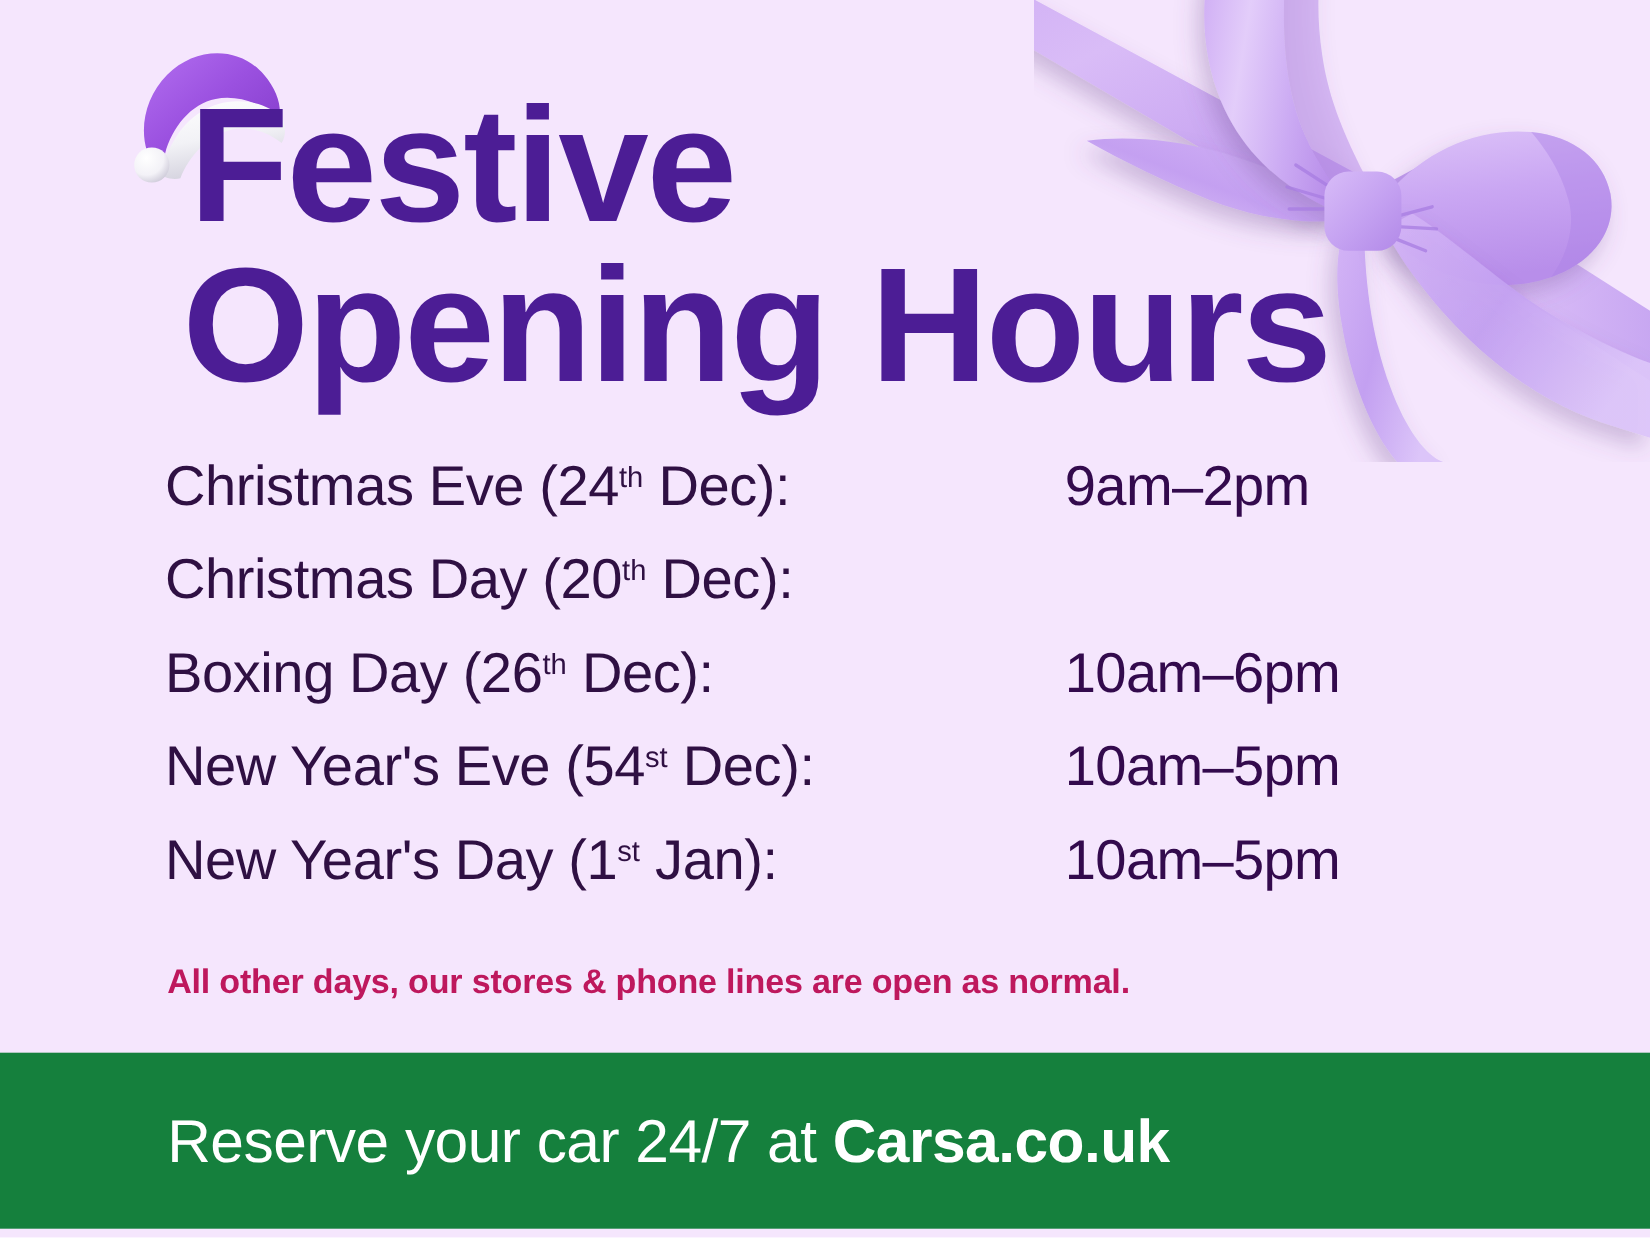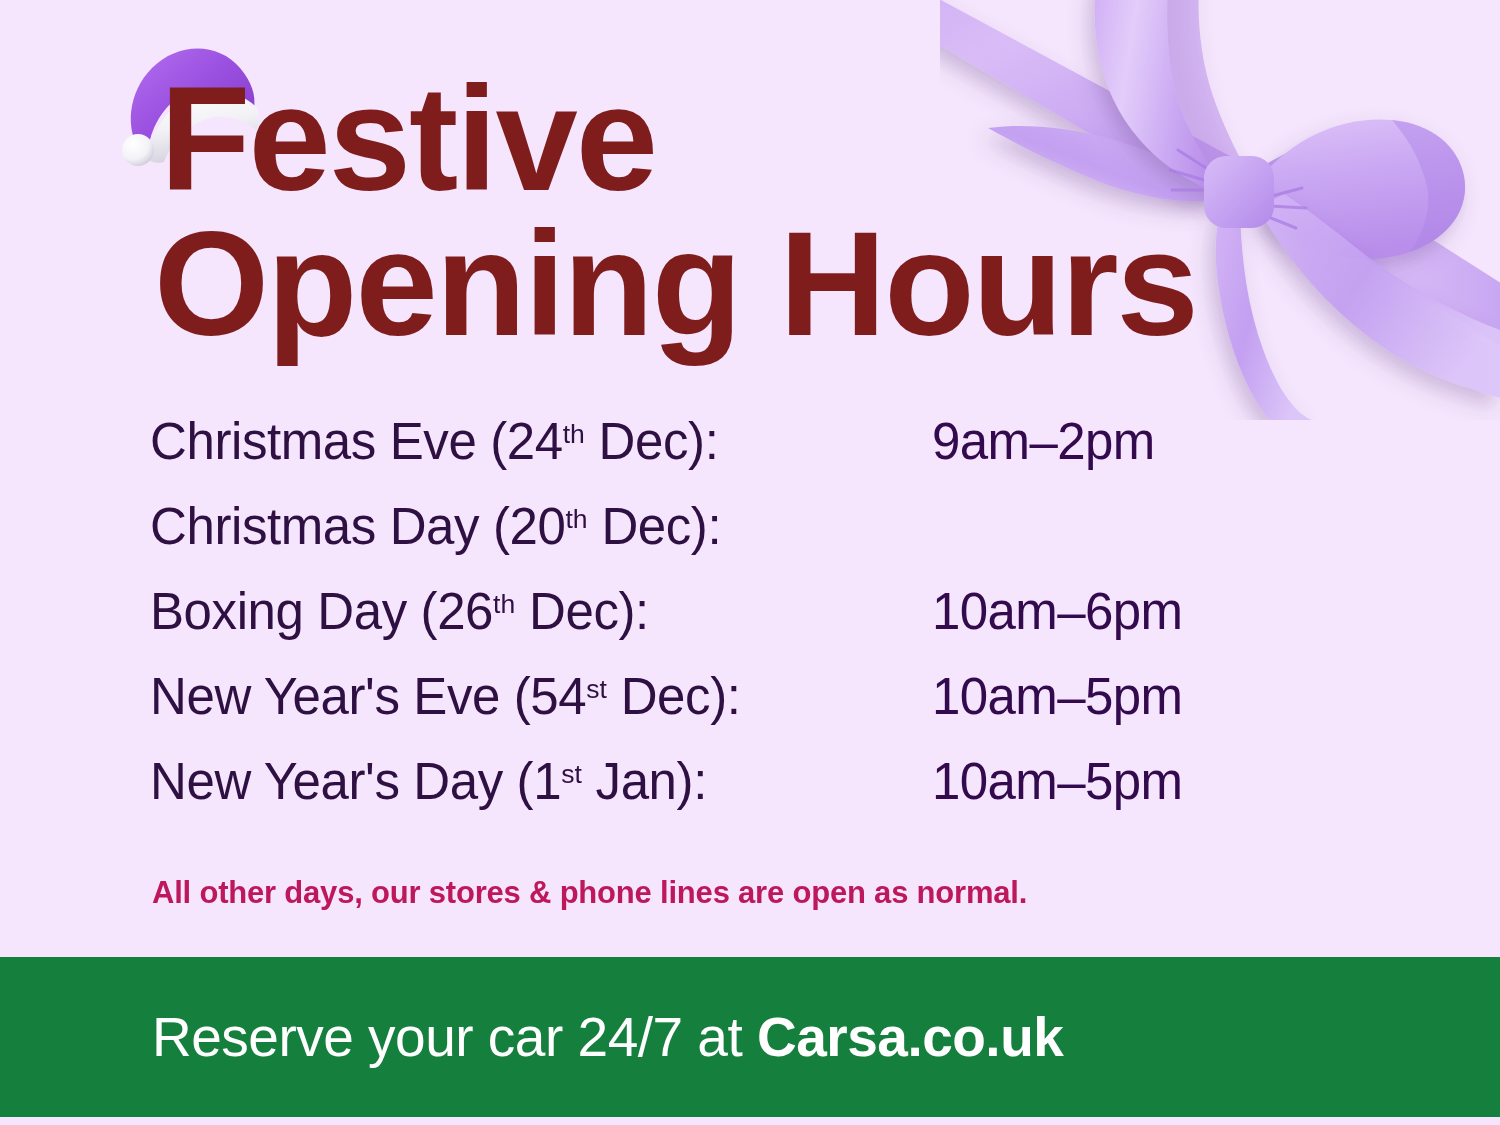--- a/index.html
+++ b/index.html
@@ -43,41 +43,42 @@
     pointer-events: none;
   }
   .santa-hat svg { display: block; width: 100%; height: 100%; }
 
   
   .headline {
     position: absolute;
     left: 150px;
     top: 62px;
     width: 1150px;
-    color: #7f1d1d;
+    color: #4c1d95;
     font-size: 148px;
     font-weight: 700;
     line-height: 0.98;
     letter-spacing: -2px;
-    margin: 4px;
+    margin: 16px;
   }
   .headline .line { display: block; white-space: nowrap; }
   .headline .line-1 { padding-left: 6px; }
 
   
   .hours {
     position: absolute;
     left: 150px;
     top: 412px;
     width: 1160px;
   }
   .hours-row {
     display: flex;
     align-items: baseline;
     height: 85px;
+    gap: 36px;
   }
   .hours-day {
     width: 782px;
     flex: 0 0 782px;
     color: #2f1043;
     font-size: 51px;
     font-weight: 400;
     letter-spacing: -0.4px;
     white-space: nowrap;
   }

